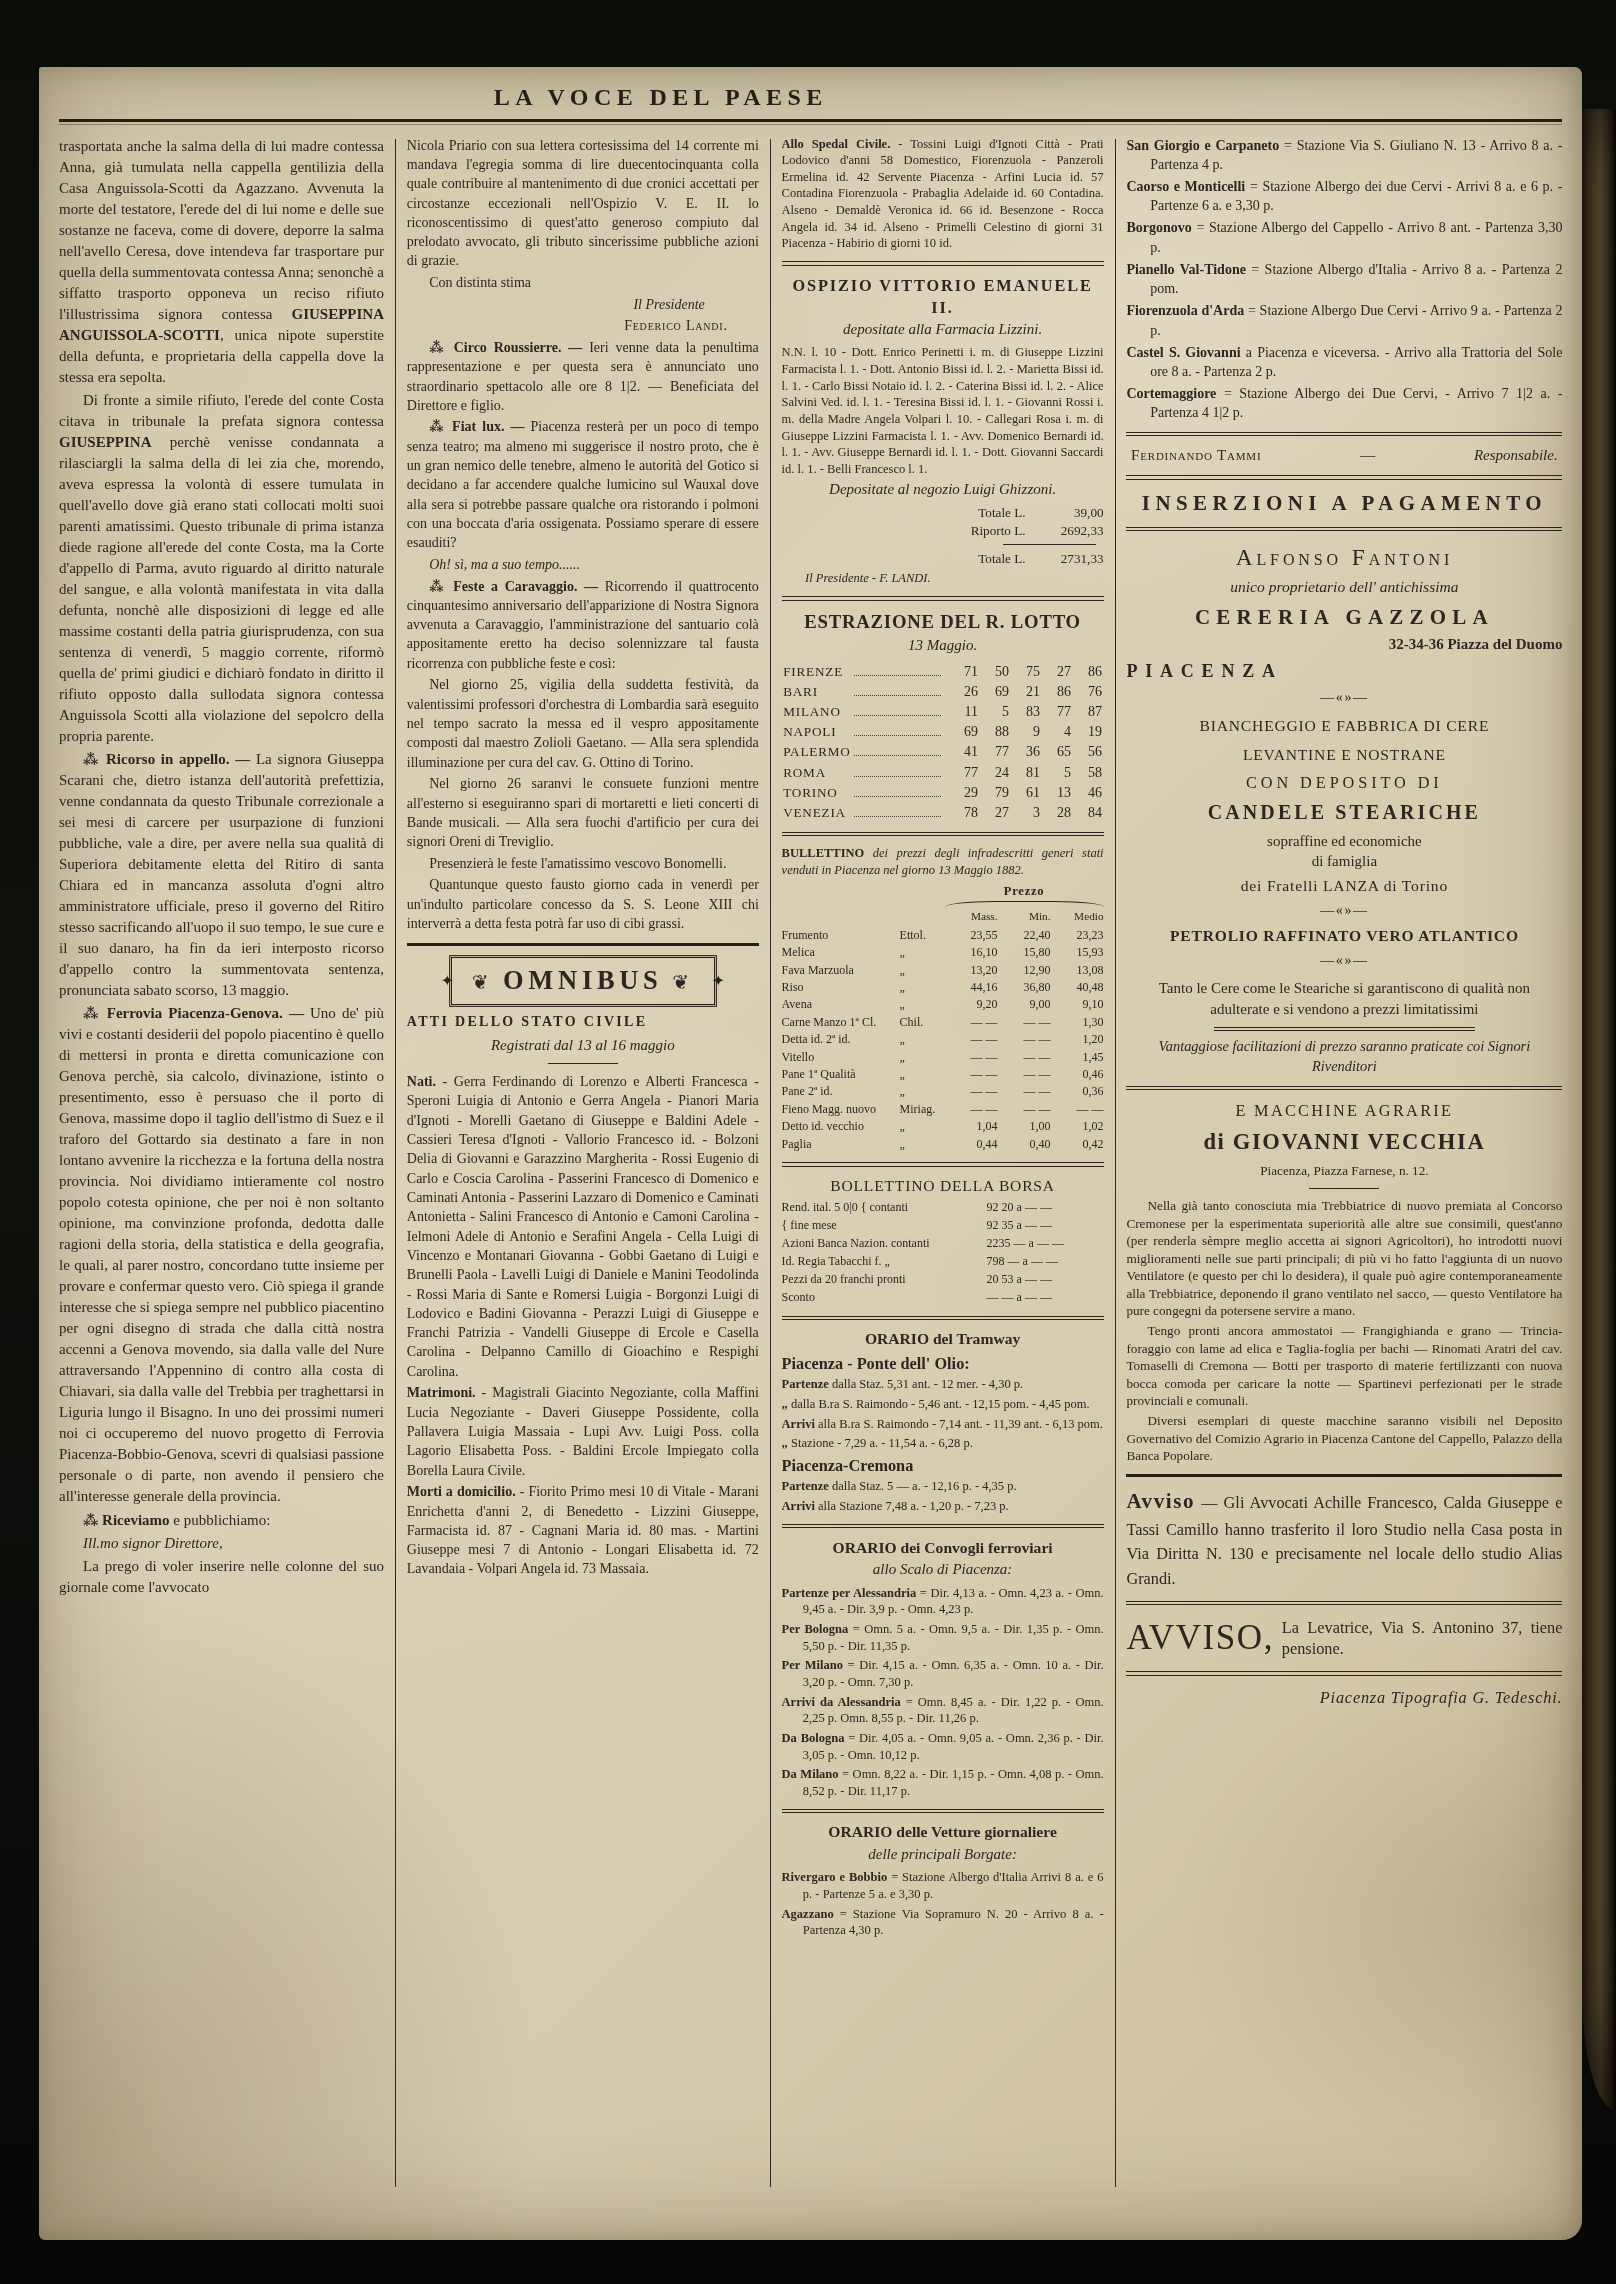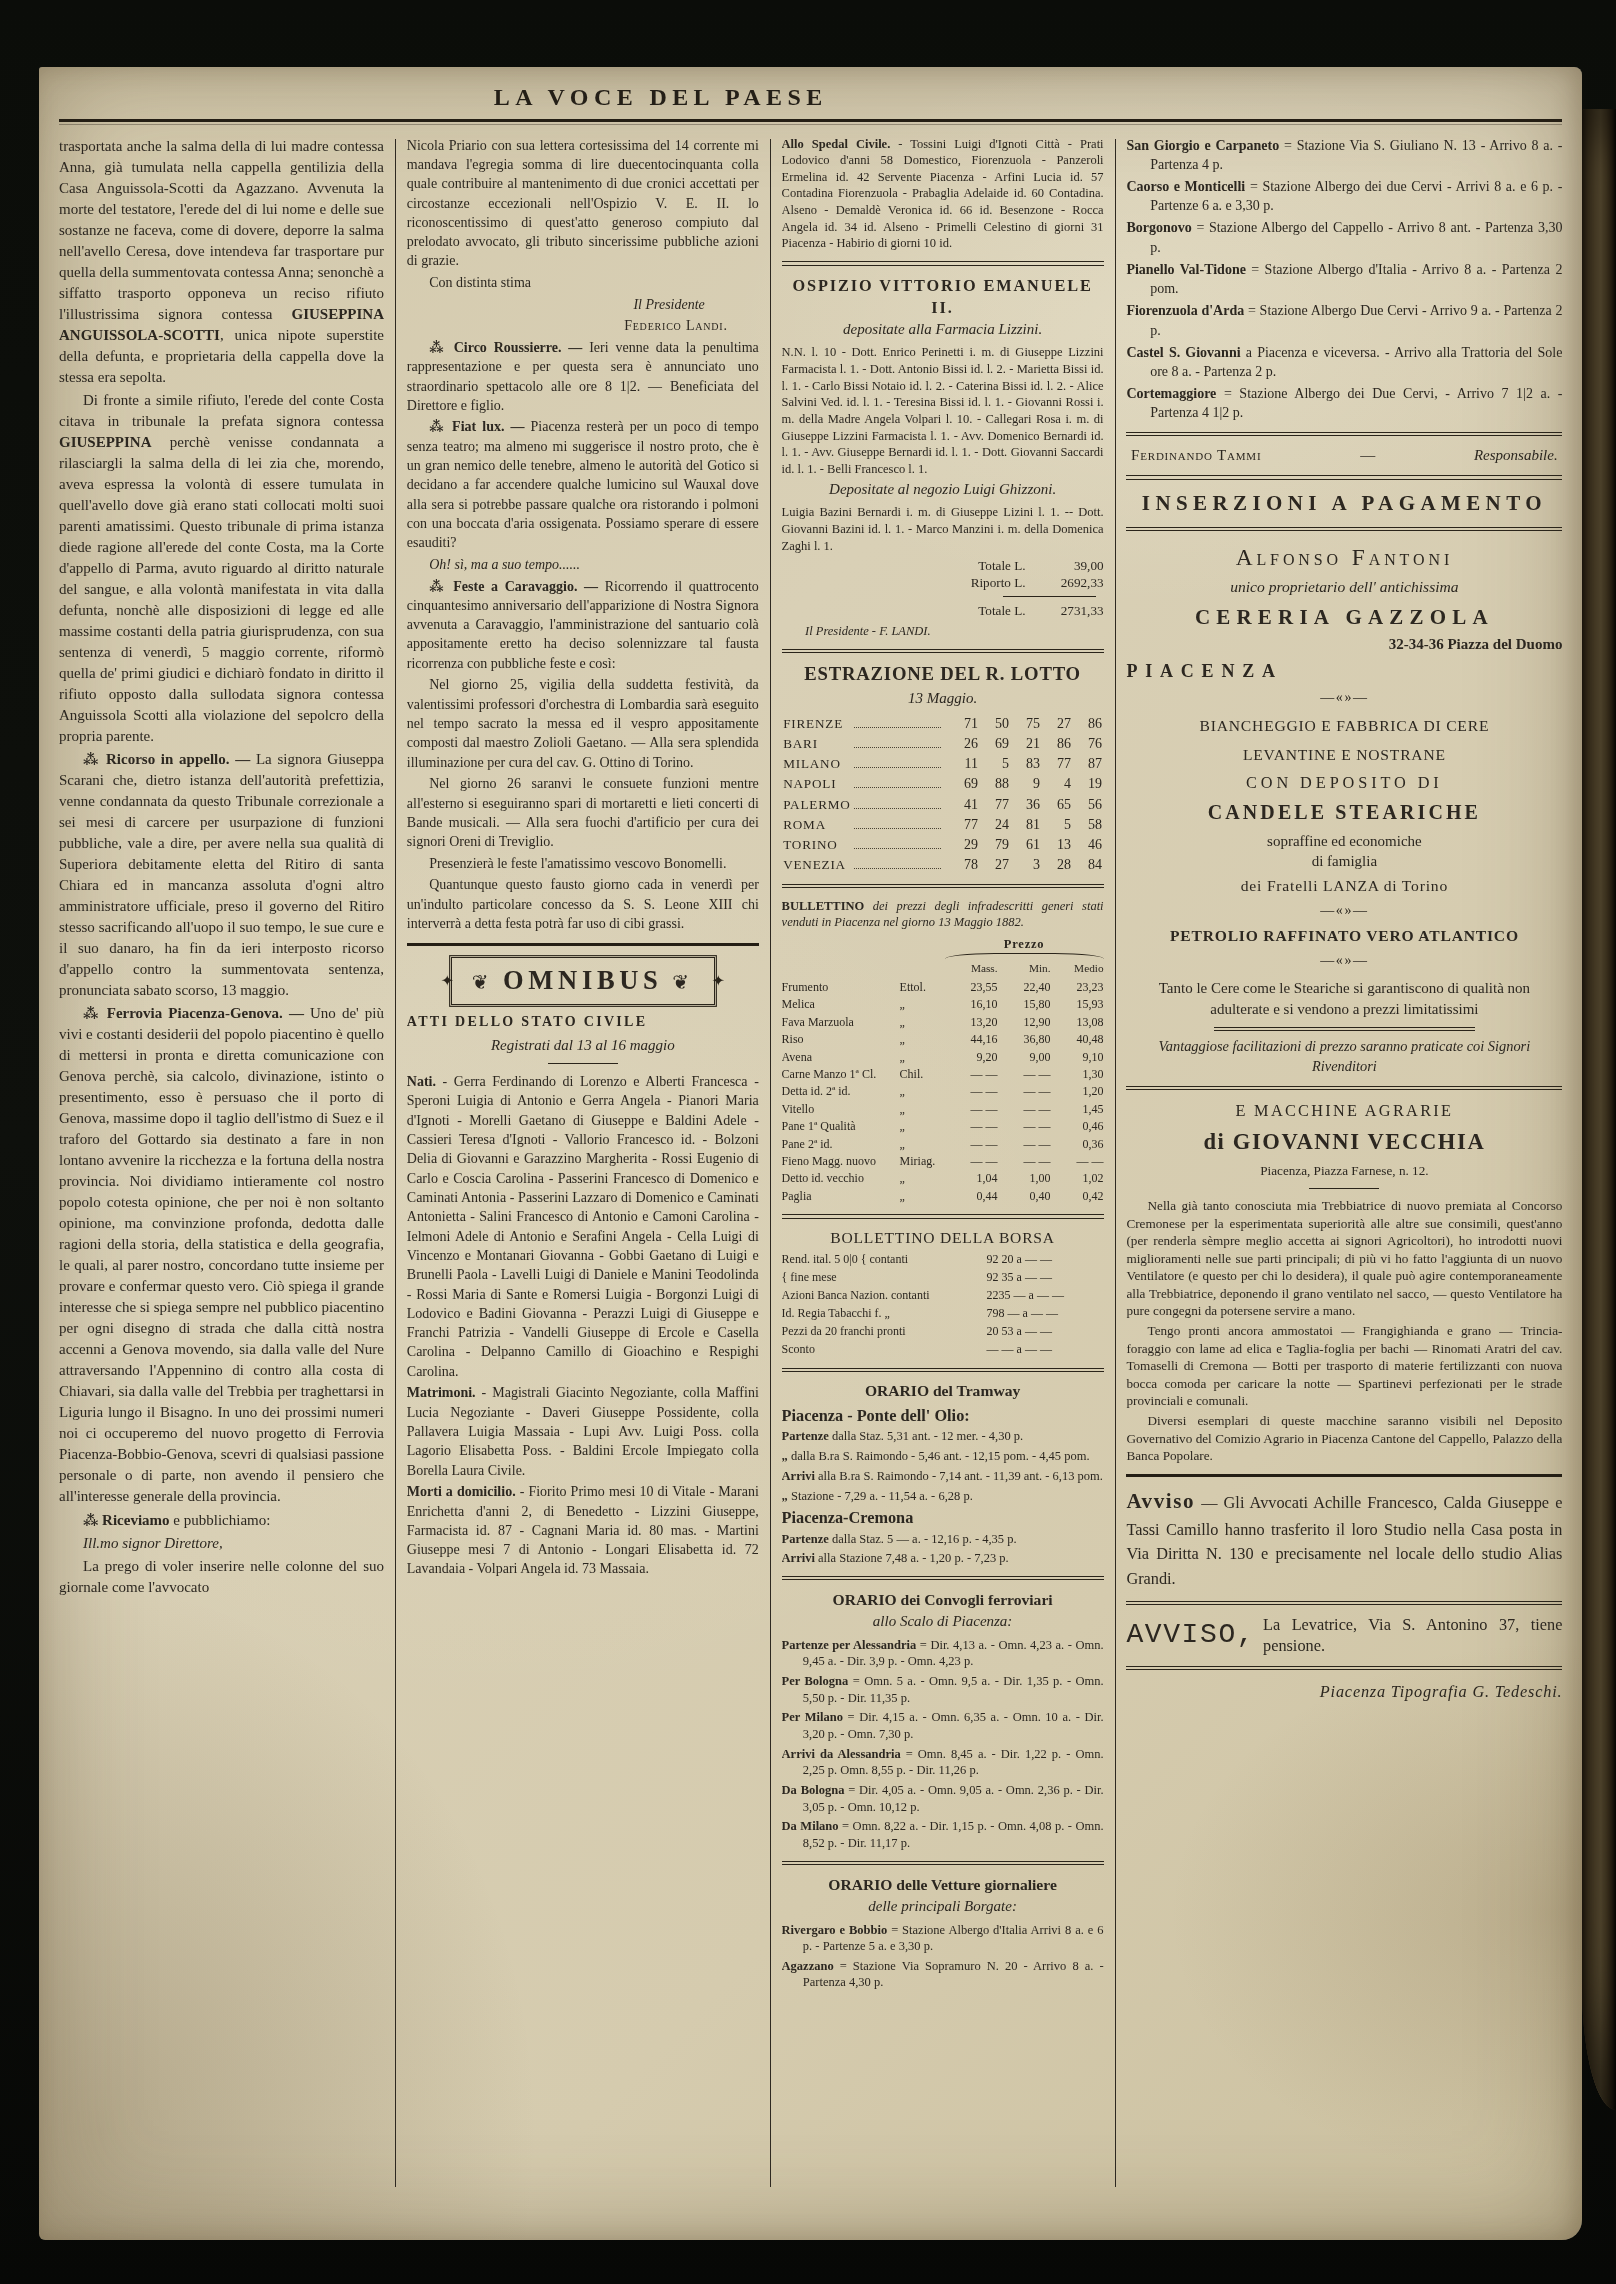--- a/index.html
+++ b/index.html
@@ -100,21 +100,21 @@
   .ad-guar{font-size:15px;text-align:center;margin:7.8px 11px;}
   .ad-facil{font-size:14.4px;font-style:italic;text-align:center;margin:6.2px 7.8px;}
   .ad2-t1{font-size:26px;text-align:center;letter-spacing:1.6px;margin-top:7.8px;}
   .ad2-t2{font-size:16.3px;text-align:center;letter-spacing:2.3px;margin:7.8px 0 3.1px 0;}
   .ad2-t3{font-size:22.6px;text-align:center;letter-spacing:1.6px;font-weight:bold;margin:4.7px 0;}
   .ad2-addr{font-size:13.2px;text-align:center;margin:3.1px 0 6.2px 0;}
   .ad2 p{font-size:13.2px;line-height:1.33;}
   .avviso1{font-size:16.3px;line-height:1.5;margin-top:7.8px;}
   .avviso1 .alead{font-size:21px;font-weight:bold;letter-spacing:1.6px;}
   .avviso2{display:flex;gap:7.8px;align-items:center;margin:6.2px 0;}
-  .avviso2 .alead2{font-size:28px;letter-spacing:1.6px;font-family:Liberation Mono, monospace;}
+  .avviso2 .alead2{font-size:35px;letter-spacing:1.6px;font-family:Liberation Serif, serif;}
   .avviso2 .atext{font-size:16.3px;line-height:1.3;}
   .footer-line{font-size:16.3px;font-style:italic;text-align:right;margin-top:11px;letter-spacing:0.8px;}
 </style>
 </head>
 <body>
 
 <div class="photo">
   <div class="book-edge"></div>
   <div class="page">
     <div class="masthead">LA VOCE DEL PAESE</div>
@@ -159,21 +159,20 @@
 
       <div class="vdiv"></div>
 
       <section class="col col3">
         <p><b class="lead">Allo Spedal Civile.</b><span> - Tossini Luigi d'Ignoti Città - Prati Lodovico d'anni 58 Domestico, Fiorenzuola - Panzeroli Ermelina id. 42 Servente Piacenza - Arfini Lucia id. 57 Contadina Fiorenzuola - Prabaglia Adelaide id. 60 Contadina. Alseno - Demaldè Veronica id. 66 id. Besenzone - Rocca Angela id. 34 id. Alseno - Primelli Celestino di giorni 31 Piacenza - Habirio di giorni 10 id.</span></p>
         <div class="rule-double"></div>
         <div class="h-osp">OSPIZIO VITTORIO EMANUELE II.</div>
         <div class="h-sub">depositate alla Farmacia Lizzini.</div>
         <p>N.N. l. 10 - Dott. Enrico Perinetti i. m. di Giuseppe Lizzini Farmacista l. 1. - Dott. Antonio Bissi id. l. 2. - Marietta Bissi id. l. 1. - Carlo Bissi Notaio id. l. 2. - Caterina Bissi id. l. 2. - Alice Salvini Ved. id. l. 1. - Teresina Bissi id. l. 1. - Giovanni Rossi i. m. della Madre Angela Volpari l. 10. - Callegari Rosa i. m. di Giuseppe Lizzini Farmacista l. 1. - Avv. Domenico Bernardi id. l. 1. - Avv. Giuseppe Bernardi id. l. 1. - Dott. Giovanni Saccardi id. l. 1. - Belli Francesco l. 1.</p>
         <div class="h-sub">Depositate al negozio Luigi Ghizzoni.</div>
-        <p>Luigia Bazini Bernardi i. m. di Giuseppe Lizini l. 1. -- Dott. Giovanni Bazini id. l. 1. - Marco Manzini i. m. della Domenica Zaghi l. 1.</p>
         <div>
 
             <div class="tot-row">
               <span>Totale L.</span>
               <span class="tot-val">39,00</span>
             </div>
 
             <div class="tot-row">
               <span>Riporto L.</span>
               <span class="tot-val">2692,33</span>

